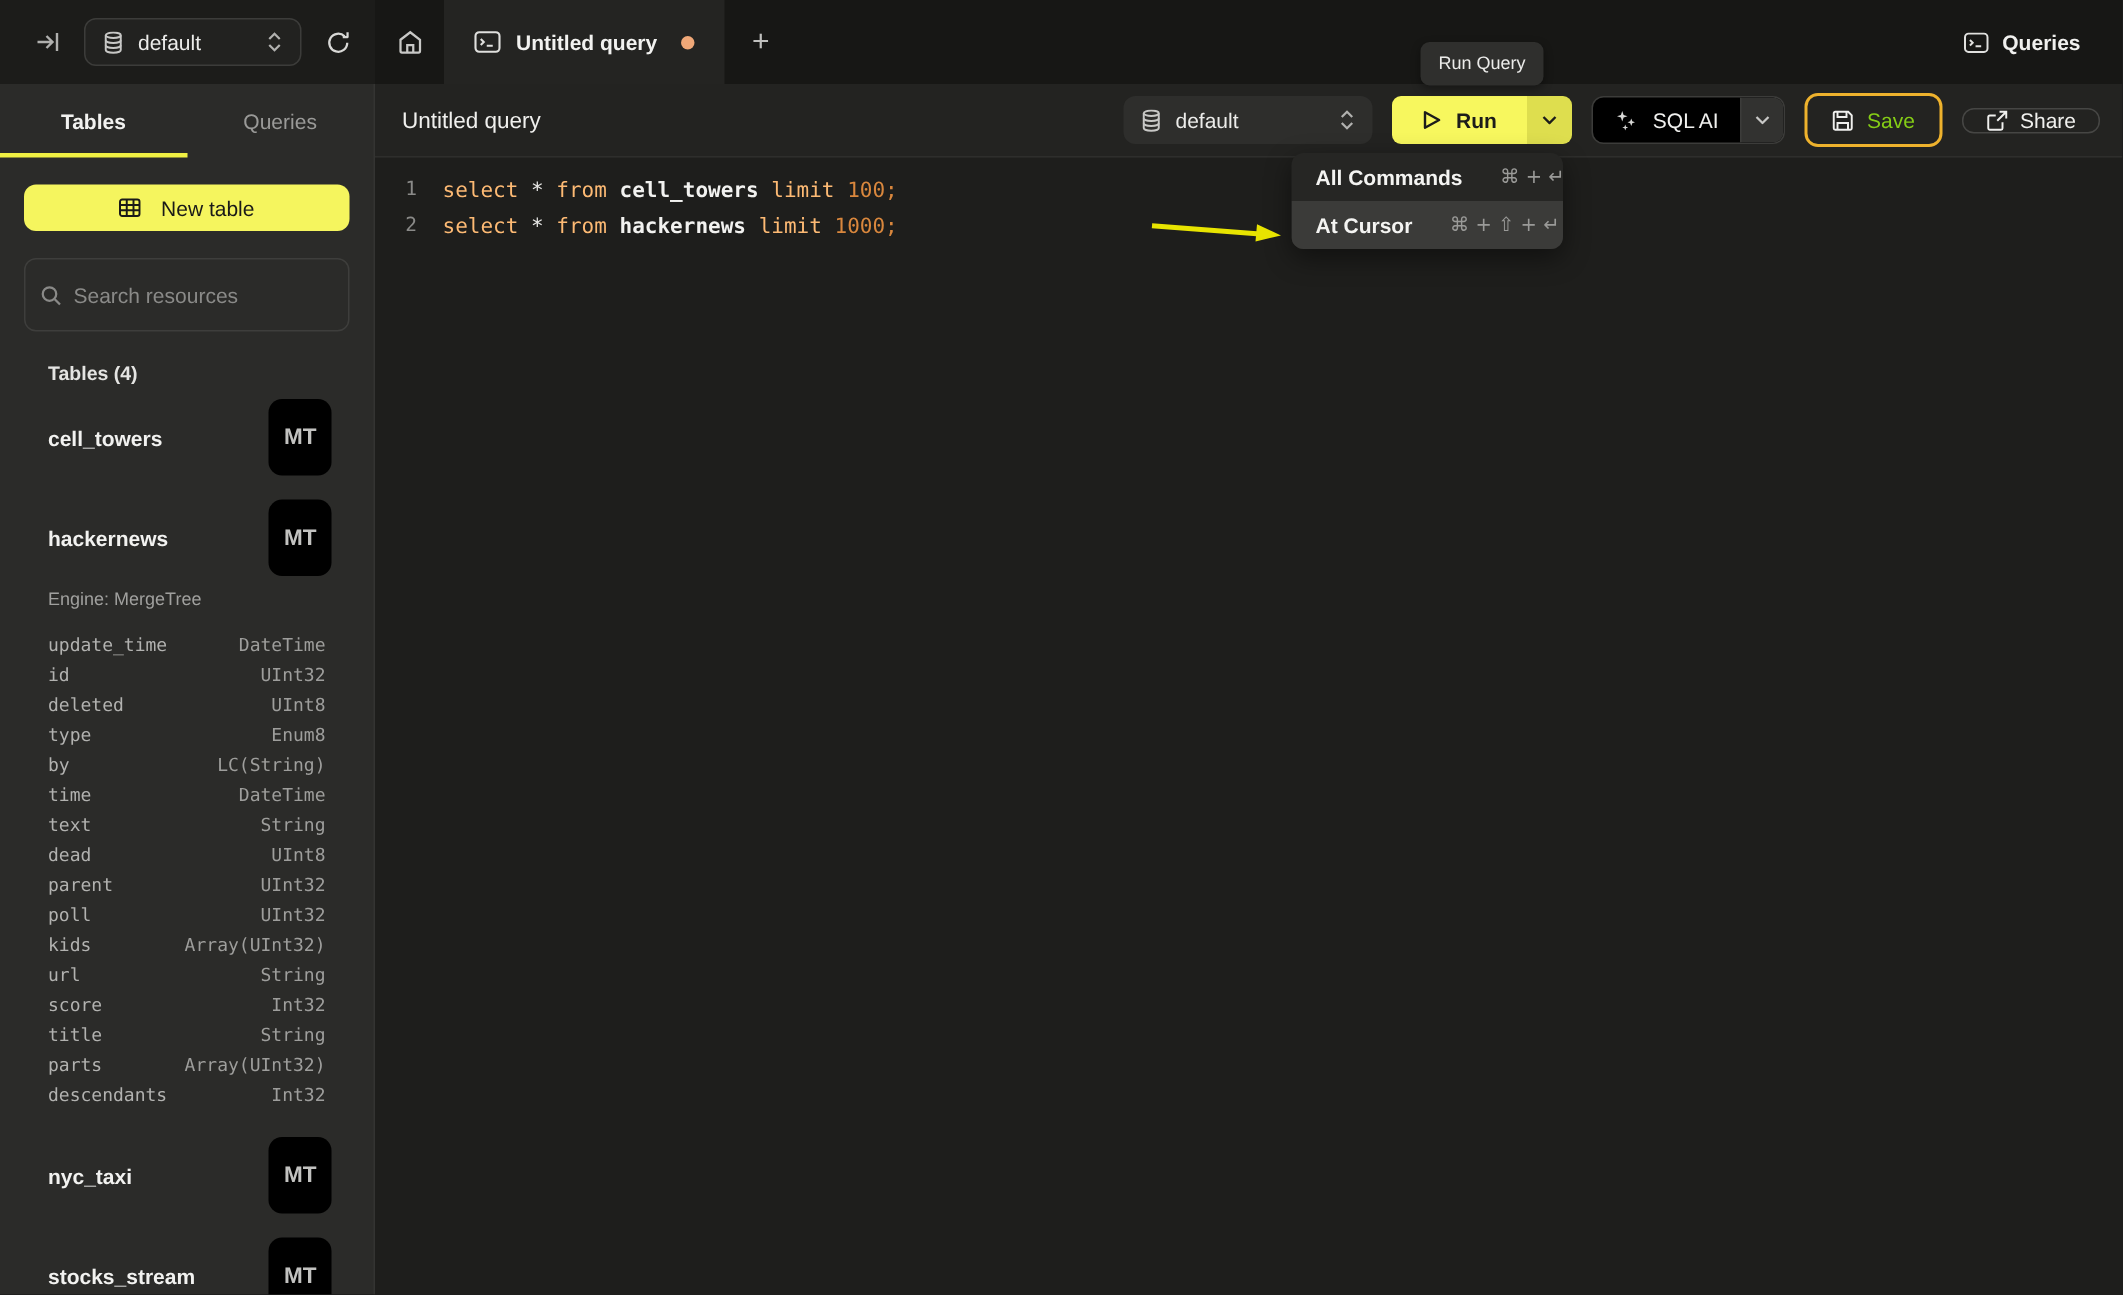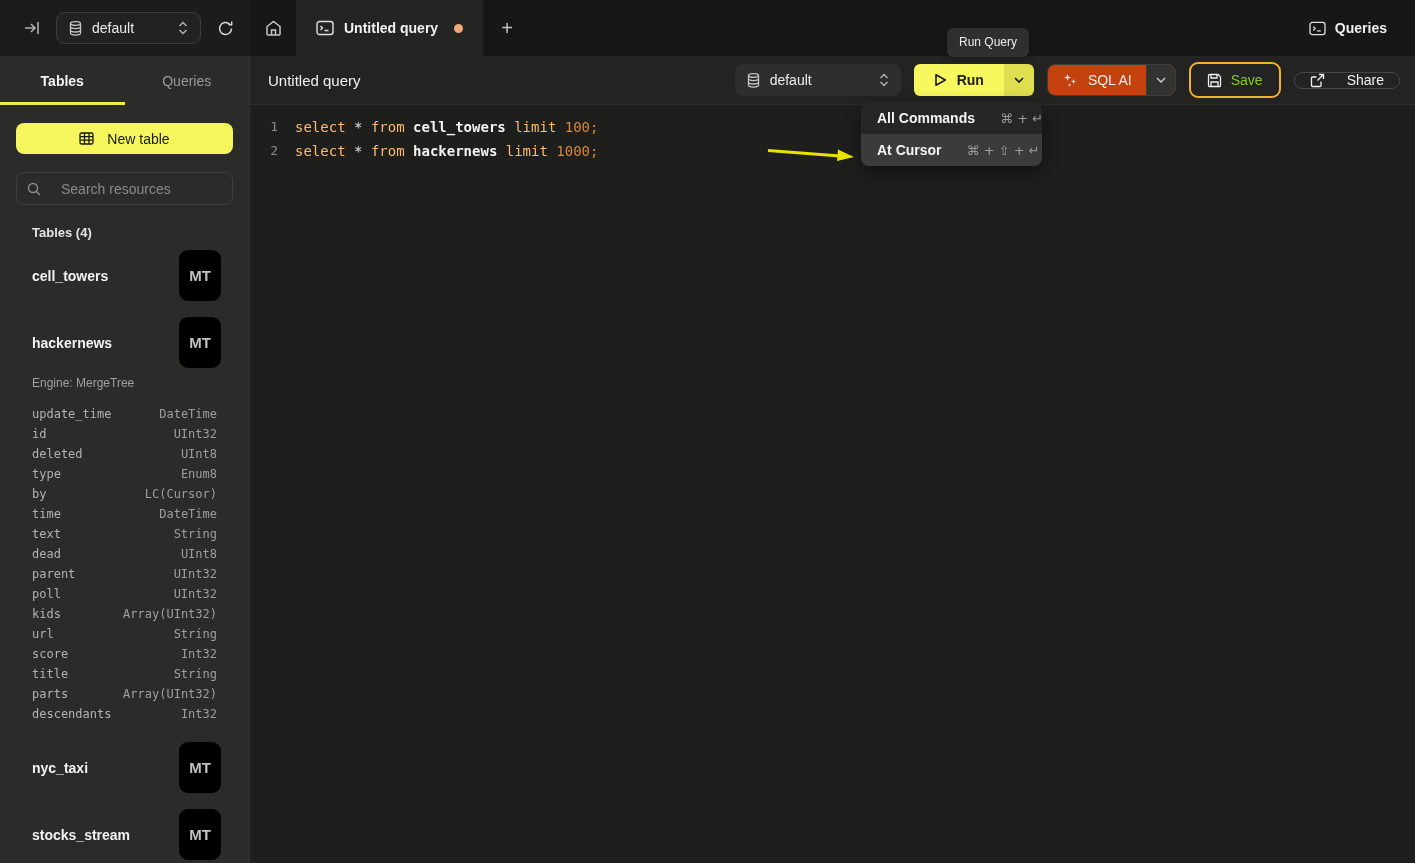--- a/index.html
+++ b/index.html
@@ -27,21 +27,21 @@
   .main { flex:1; display:flex; flex-direction:column; background:#1e1e1c; }
 
   
   .sidebar-tabs { height:49px; display:flex; position:relative; flex:0 0 49px; }
   .sidebar-tab { flex:1; background:none; border:none; font-size:14px; cursor:pointer; font-family:inherit; }
   .sidebar-tab.active { color:#f2f2f0; font-weight:600; }
   .sidebar-tab.inactive { color:#9a9a98; }
   .sidebar-tab-underline { position:absolute; left:0; bottom:0; width:125px; height:3px; background:#f0f043; }
   .sidebar-content { padding:18px 16px 0 16px; overflow:hidden; }
   .new-table-btn { width:100%; height:31px; background:#f5f55e; color:#1a1a18; border:none; border-radius:8px; font-size:14px; font-weight:500; display:flex; align-items:center; justify-content:center; gap:13px; cursor:pointer; font-family:inherit; }
-  .search-box { margin-top:18px; height:33px; border:1px solid #3e3e3c; border-radius:8px; display:flex; align-items:center; padding:0 10px; gap:20px; color:#8a8a88; }
+  .search-box { margin-top:18px; height:49px; border:1px solid #3e3e3c; border-radius:8px; display:flex; align-items:center; padding:0 10px; gap:8px; color:#8a8a88; }
   .search-box input { background:none; border:none; outline:none; color:#d8d8d6; font-size:14px; width:100%; font-family:inherit; }
   .search-box input::placeholder { color:#8a8a88; }
   .section-title { margin:20px 0 2px 16px; font-size:13px; font-weight:600; color:#e4e4e2; }
   .table-row { display:flex; align-items:center; justify-content:space-between; padding:8px 12px 8px 16px; cursor:pointer; }
   .table-name { font-size:14px; font-weight:600; color:#f2f2f0; }
   .mt-badge { background:#000000; color:#c2c2c0; font-size:15px; font-weight:600; padding:17px 10px; border-radius:9px; }
   .engine-line { font-size:12px; color:#a0a09e; padding:0 16px 8px 16px; }
   .columns { padding:6px 0 10px 0; font-family:"DejaVu Sans Mono", monospace; font-size:12px; }
   .col-row { display:flex; justify-content:space-between; padding:3px 16px; line-height:14px; }
   .col-name { color:#b2b2b0; }
@@ -49,25 +49,25 @@
 
   
   .main-header { height:49px; flex:0 0 49px; background:#232321; border-bottom:1px solid #2e2e2c; display:flex; align-items:center; padding:0 15px 0 18px; }
   .main-title { font-size:15px; font-weight:500; color:#f0f0ee; }
   .toolbar { margin-left:auto; display:flex; align-items:center; gap:13px; }
   .toolbar-db { width:166px; height:32px; background:#2e2e2c; border-radius:8px; display:flex; align-items:center; gap:10px; padding:0 12px; font-size:14px; color:#ececea; cursor:pointer; border:none; font-family:inherit; }
   .toolbar-db .lbl { flex:1; text-align:left; }
   .split-run { display:flex; height:32px; border-radius:6px; overflow:hidden; cursor:pointer; }
   .run-main { display:flex; align-items:center; gap:10px; background:#f7f75e; color:#1c1c1a; border:none; padding:0 20px; font-size:14px; font-weight:600; cursor:pointer; font-family:inherit; }
   .run-caret { width:30px; background:#dede4e; border:none; display:flex; align-items:center; justify-content:center; color:#1c1c1a; cursor:pointer; }
-  .split-ai { display:flex; height:32px; border:1px solid #3c3c3a; border-radius:8px; overflow:hidden; background:#c2410c; }
+  .split-ai { display:flex; height:32px; border:1px solid #3c3c3a; border-radius:8px; overflow:hidden; background:#000000; }
   .ai-main { display:flex; align-items:center; gap:10px; background:none; border:none; color:#f0f0ee; padding:0 14px; font-size:14px; font-weight:500; cursor:pointer; font-family:inherit; }
   .ai-caret { width:29px; background:#323230; border:none; border-left:1px solid #3c3c3a; display:flex; align-items:center; justify-content:center; color:#c8c8c6; cursor:pointer; }
   .save-btn { height:36px; display:flex; align-items:center; gap:9px; padding:0 16px; background:transparent; border:2px solid #eeb22d; border-radius:9px; color:#84cc16; font-size:14px; font-weight:500; cursor:pointer; font-family:inherit; }
-  .share-btn { height:17px; display:flex; align-items:center; gap:22px; padding:0 15px; background:transparent; border:1px solid #464644; border-radius:8px; color:#f0f0ee; font-size:14px; font-weight:500; cursor:pointer; font-family:inherit; }
+  .share-btn { height:17px; display:flex; align-items:center; gap:8px; padding:0 15px; background:transparent; border:1px solid #464644; border-radius:8px; color:#f0f0ee; font-size:14px; font-weight:500; cursor:pointer; font-family:inherit; }
 
   
   .editor { flex:1; padding:10px 0 0 16px; font-family:"DejaVu Sans Mono", monospace; font-size:14px; cursor:text; }
   .code-line { display:flex; line-height:24px; }
   .gutter { width:12px; text-align:right; color:#8a8a88; font-size:13px; margin-right:17px; flex:0 0 12px; }
   .tok-keyword { color:#fdba74; }
   .tok-star { color:#e8e8e6; }
   .tok-table { color:#f2f2f0; font-weight:700; }
   .tok-number { color:#d9873d; }
   .tok-punct { color:#d9873d; }
@@ -205,21 +205,21 @@
               <div class="col-row">
                 <span class="col-name">deleted</span>
                 <span class="col-type">UInt8</span>
               </div>
               <div class="col-row">
                 <span class="col-name">type</span>
                 <span class="col-type">Enum8</span>
               </div>
               <div class="col-row">
                 <span class="col-name">by</span>
-                <span class="col-type">LC(Cursor)</span>
+                <span class="col-type">LC(String)</span>
               </div>
               <div class="col-row">
                 <span class="col-name">time</span>
                 <span class="col-type">DateTime</span>
               </div>
               <div class="col-row">
                 <span class="col-name">text</span>
                 <span class="col-type">String</span>
               </div>
               <div class="col-row">

